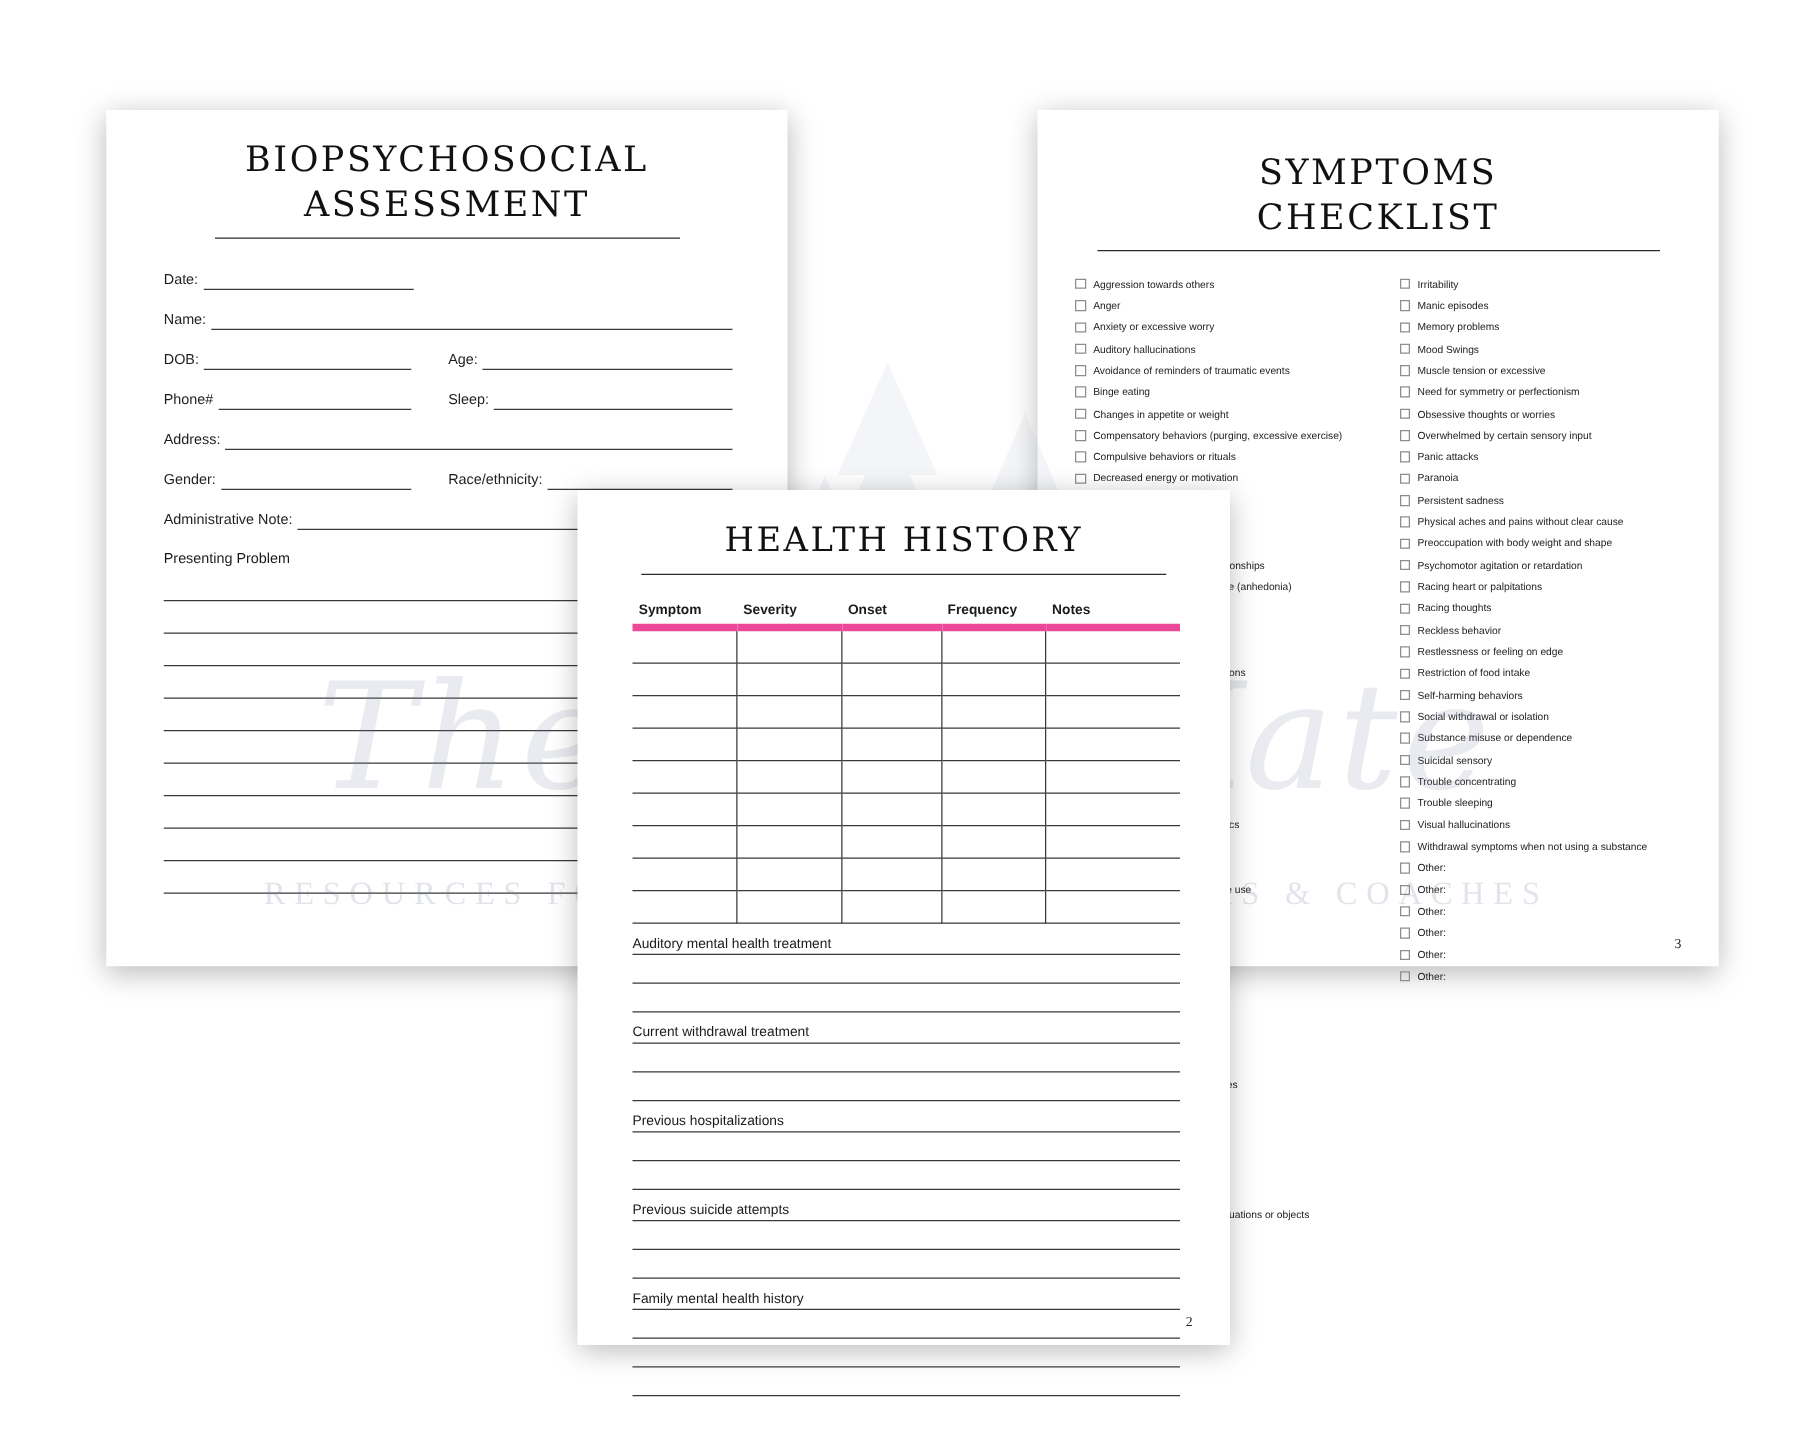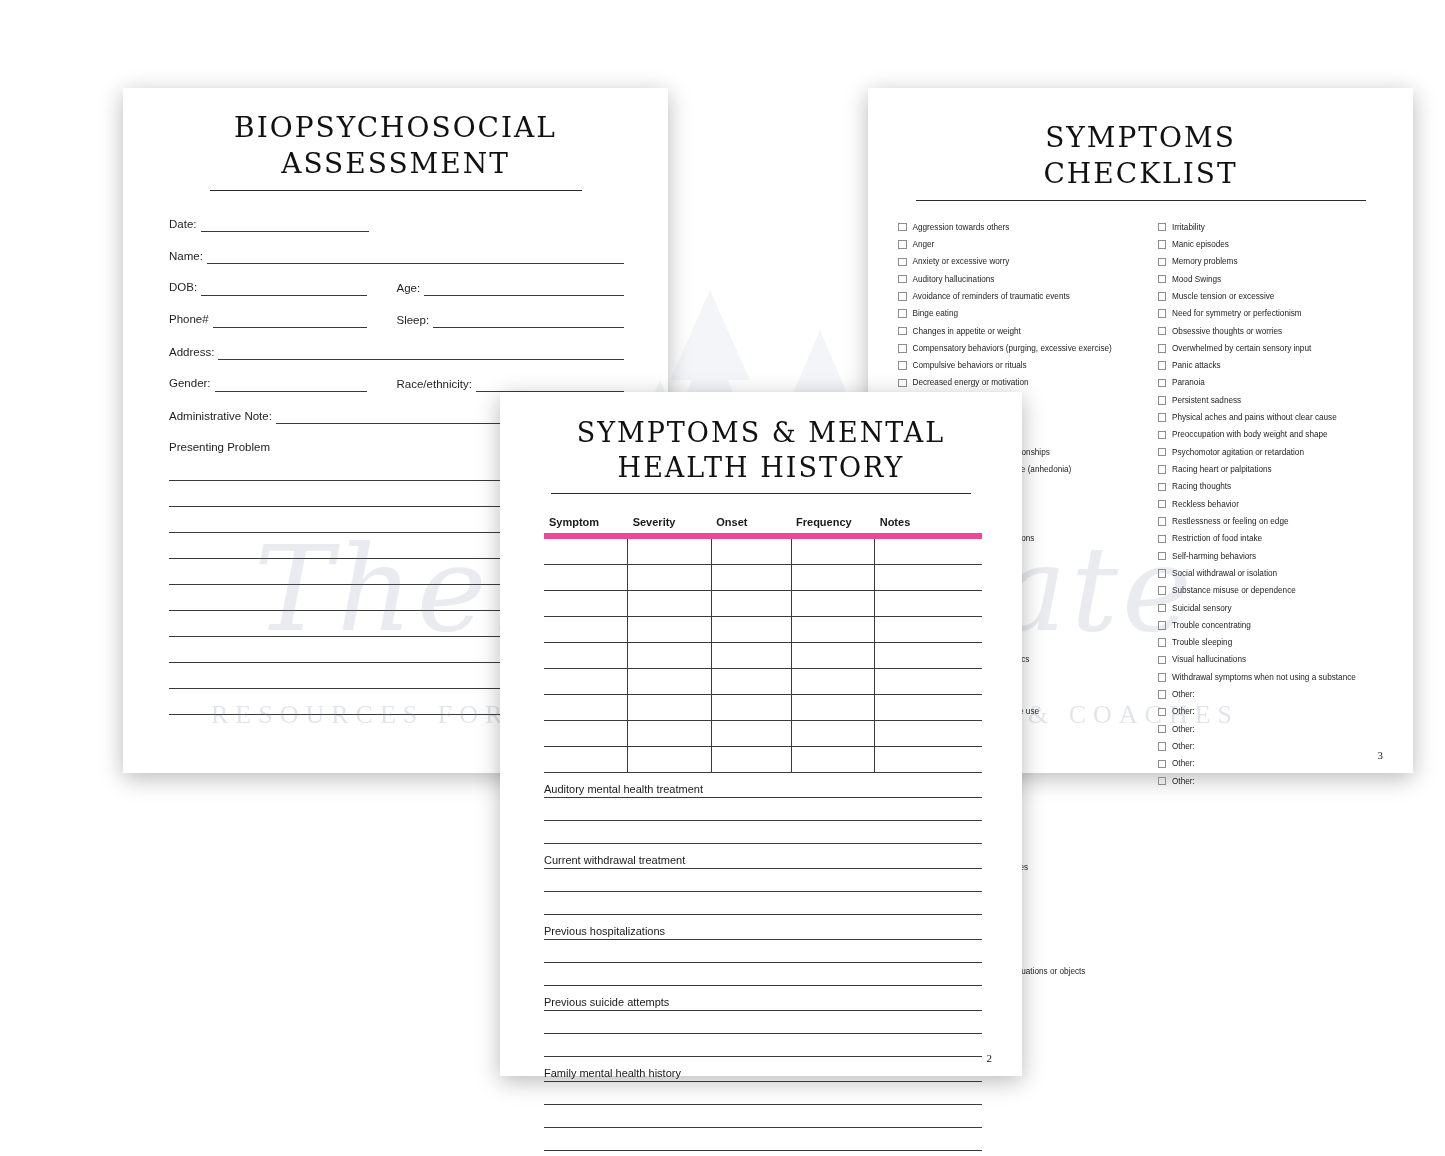--- a/index.html
+++ b/index.html
@@ -56,21 +56,20 @@
     width: 330px;
     height: 330px;
     opacity: .16;
   }
 
   
   .sheet {
     position: absolute;
     background: #fff;
     box-shadow: 0 5px 22px rgba(0,0,0,0.28);
-    margin-left: 38px;
   }
   #sheet-1 { left: 85px;  top: 88px;  width: 545px;  height: 685px; z-index: 2; }
   #sheet-2 { left: 830px; top: 88px;  width: 545px;  height: 685px; z-index: 1; }
   #sheet-3 { left: 462px; top: 392px; width: 522px;  height: 684px; z-index: 10; }
 
   
   .doc-title {
     font-family: "DejaVu Serif", serif;
     text-align: center;
     letter-spacing: 2px;
@@ -94,21 +93,21 @@
     color: #1e1e1e;
   }
   .field .lab { white-space: nowrap; padding-bottom: 2px; }
   .field .ln {
     flex: 1;
     border-bottom: 1px solid #3a3a3a;
     height: 14px;
     margin-left: 4px;
   }
   .f-half { width: 50%; }
-  .f-half.left { padding-right: 30px; box-sizing: border-box; align-items: center; }
+  .f-half.left { padding-right: 30px; box-sizing: border-box; }
   .f-full { width: 100%; }
   .f-date { width: 200px; }
   .p1-label {
     font-size: 11.5px;
     margin-top: 4px;
     margin-bottom: 2px;
   }
   .blank-lines .bl {
     border-bottom: 1px solid #3a3a3a;
     height: 25px;
@@ -602,21 +601,20 @@
           <span>Other:</span>
         </div>
       </div>
   </div>
 
   <div class="pagenum">3</div>
 </div>
 
 <div class="sheet" id="sheet-3">
   <div class="doc-title">
-    <div>SYMPTOMS &amp; MENTAL</div>
     <div>HEALTH HISTORY</div>
   </div>
   <div class="title-rule"></div>
 
   <div class="p3-body">
     <table class="symtab">
       <thead>
         <tr id="symtab-head-row">
             <th style="width: 19%;">Symptom</th>
             <th style="width: 19%;">Severity</th>

